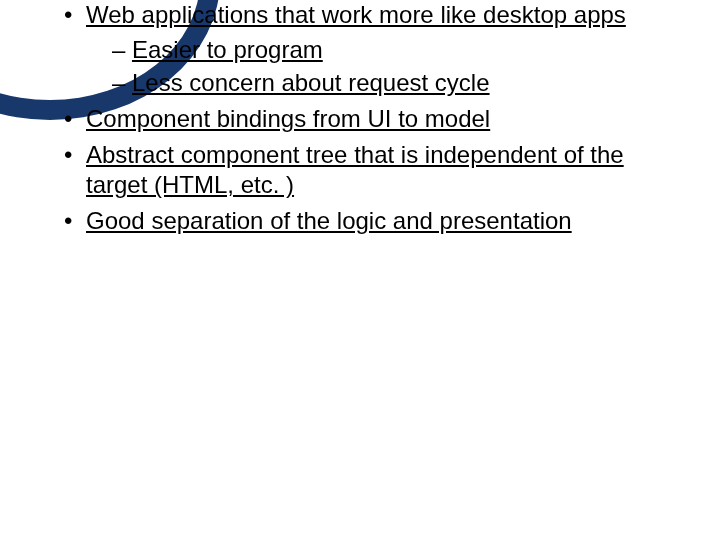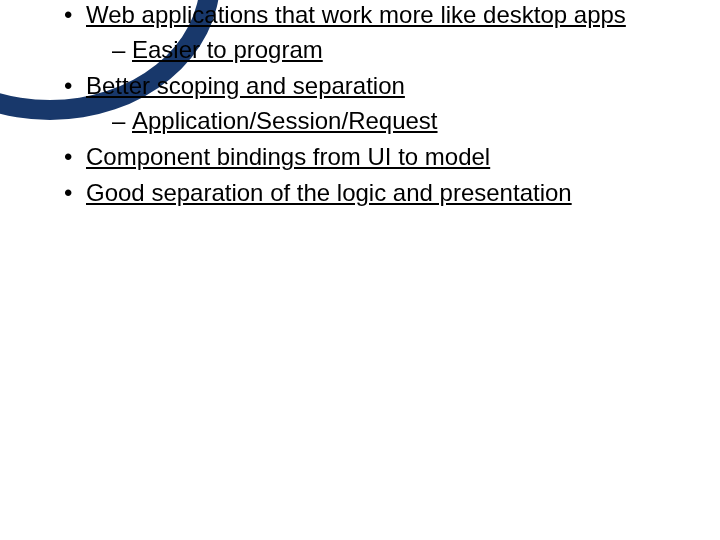--- a/index.html
+++ b/index.html
@@ -85,26 +85,22 @@
 <div class="slide">
   <div class="corner-arc"></div>
 
 
   <div class="content">
     <ul class="level1">
       <li>
         <span>Web applications that work more like desktop apps</span>
         <ul class="level2">
           <li><span>Easier to program</span></li>
-        </ul>
-      </li>
-      <li>
-        <span>Better scoping and separation</span>
-        <ul class="level2">
-          <li><span>Application/Session/Request</span></li>
+          <li><span>Less concern about request cycle</span></li>
         </ul>
       </li>
       <li><span>Component bindings from UI to model</span></li>
+      <li><span>Abstract component tree that is independent of the target (HTML, etc. )</span></li>
       <li><span>Good separation of the logic and presentation</span></li>
     </ul>
   </div>
 
 </div>
 
 </body></html>

